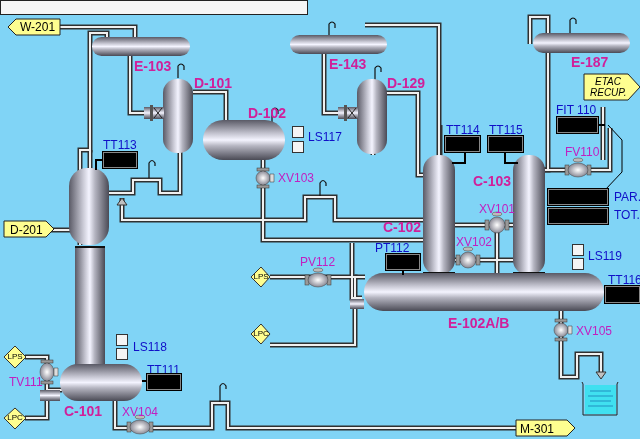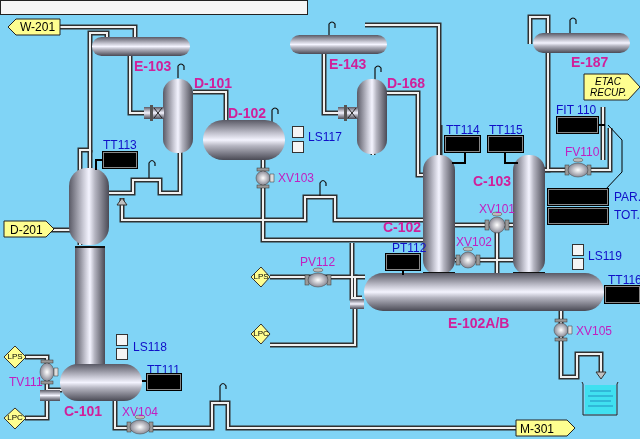--- a/index.html
+++ b/index.html
@@ -280,43 +280,43 @@
   <div>RECUP.</div>
 </div>
 
 <div class="lbl" style="left:252px;top:273px;font-size:8px;width:18px;text-align:center;">LPS</div>
 <div class="lbl" style="left:252px;top:330px;font-size:8px;width:18px;text-align:center;">LPC</div>
 <div class="lbl" style="left:6px;top:353px;font-size:8px;width:18px;text-align:center;">LPS</div>
 <div class="lbl" style="left:6px;top:414px;font-size:8px;width:18px;text-align:center;">LPC</div>
 
 <div class="lbl tag-magenta" style="left:134px;top:59px;">E-103</div>
 <div class="lbl tag-magenta" style="left:194px;top:76px;">D-101</div>
-<div class="lbl tag-magenta" style="left:228px;top:106px;">D-102</div>
+<div class="lbl tag-magenta" style="left:228px;top:106px;padding-left:20px;">D-102</div>
 <div class="lbl tag-magenta" style="left:329px;top:57px;">E-143</div>
-<div class="lbl tag-magenta" style="left:387px;top:76px;">D-168</div>
+<div class="lbl tag-magenta" style="left:387px;top:76px;">D-129</div>
 <div class="lbl tag-magenta" style="left:571px;top:55px;">E-187</div>
 <div class="lbl tag-magenta" style="left:473px;top:174px;text-align:right;">C-103</div>
 <div class="lbl tag-magenta" style="left:383px;top:220px;">C-102</div>
 <div class="lbl tag-magenta" style="left:448px;top:316px;">E-102A/B</div>
 <div class="lbl tag-magenta" style="left:64px;top:404px;">C-101</div>
 
 <div class="lbl tag-purple" style="left:278px;top:172px;">XV103</div>
 <div class="lbl tag-purple" style="left:479px;top:203px;">XV101</div>
 <div class="lbl tag-purple" style="left:456px;top:236px;">XV102</div>
 <div class="lbl tag-purple" style="left:300px;top:256px;">PV112</div>
 <div class="lbl tag-purple" style="left:565px;top:146px;">FV110</div>
 <div class="lbl tag-purple" style="left:122px;top:406px;">XV104</div>
 <div class="lbl tag-purple" style="left:576px;top:325px;">XV105</div>
 <div class="lbl tag-purple" style="left:9px;top:376px;">TV111</div>
 
 <div class="lbl tag-blue" style="left:103px;top:139px;">TT113</div>
 <div class="lbl tag-blue" style="left:446px;top:124px;">TT114</div>
 <div class="lbl tag-blue" style="left:489px;top:124px;">TT115</div>
 <div class="lbl tag-blue" style="left:556px;top:104px;">FIT 110</div>
-<div class="lbl tag-blue" style="left:392px;top:242px;">PT112</div>
+<div class="lbl tag-blue" style="left:375px;top:242px;">PT112</div>
 <div class="lbl tag-blue" style="left:608px;top:274px;">TT116</div>
 <div class="lbl tag-blue" style="left:147px;top:364px;">TT111</div>
 <div class="lbl tag-blue" style="left:614px;top:191px;">PAR.</div>
 <div class="lbl tag-blue" style="left:614px;top:209px;">TOT.</div>
 <div class="lbl tag-blue" style="left:308px;top:131px;">LS117</div>
 <div class="lbl tag-blue" style="left:133px;top:341px;">LS118</div>
 <div class="lbl tag-blue" style="left:588px;top:250px;">LS119</div>
 
 <div class="disp" style="left:103px;top:152px;width:34px;height:16px;"></div>
 <div class="disp" style="left:445px;top:136px;width:35px;height:16px;"></div>

